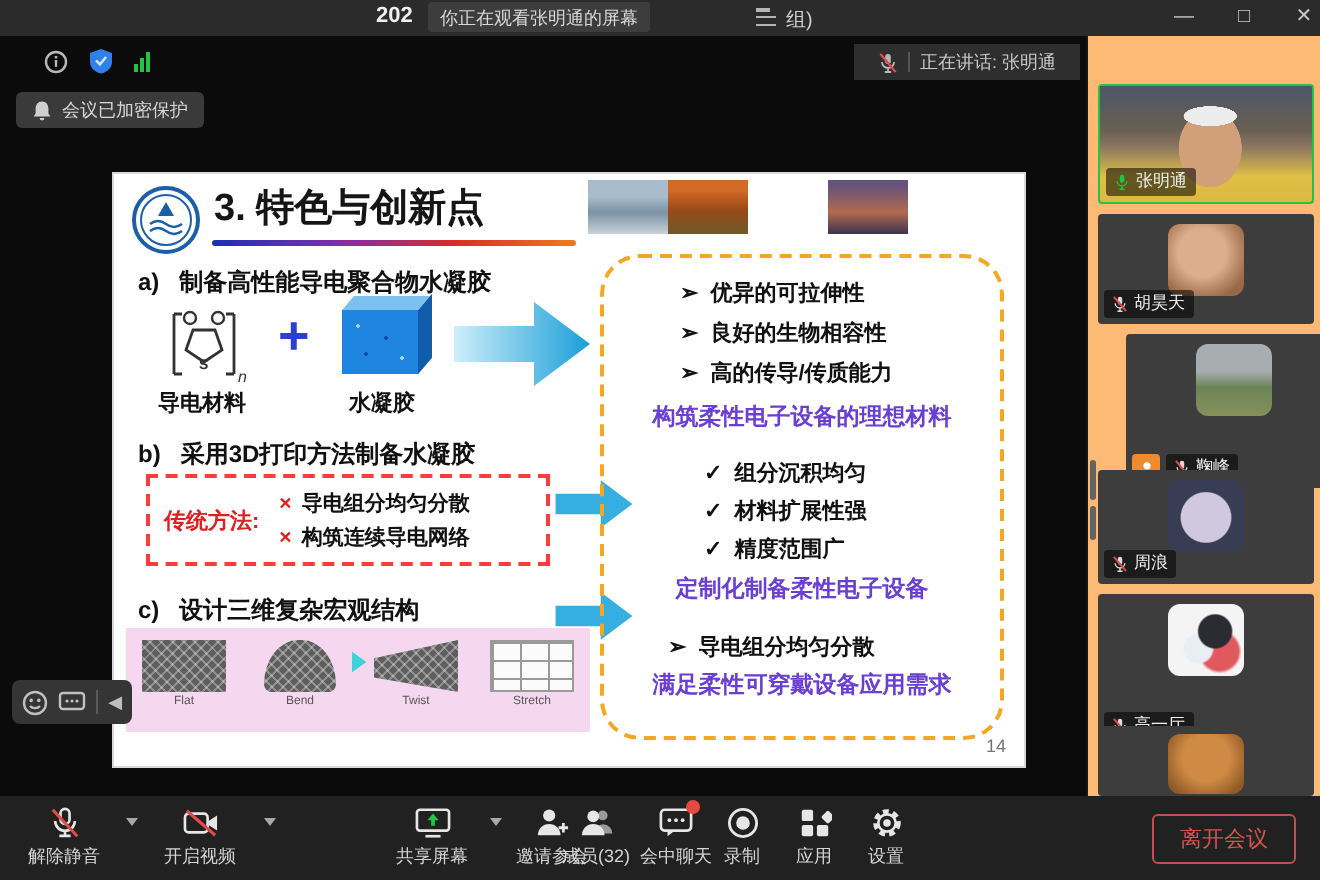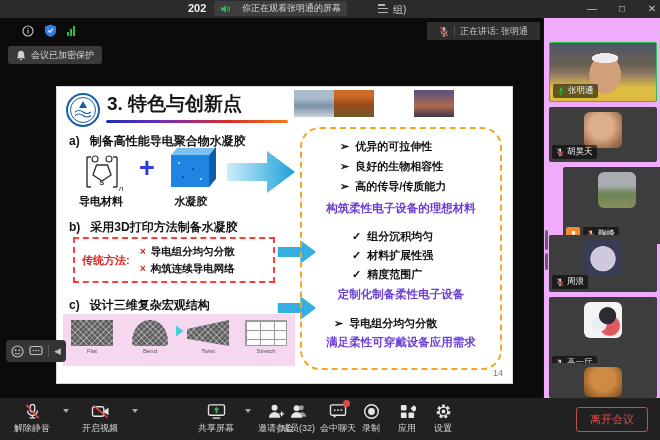--- a/index.html
+++ b/index.html
@@ -2,21 +2,21 @@
 <html><head>
 <meta charset="utf-8">
 <style>
   html,body{margin:0;padding:0;background:#000;}
   #app{position:relative;width:660px;height:440px;overflow:hidden;
        font-family:"Liberation Sans",sans-serif;background:#0b0b0b;}
   
   #titlebar{position:absolute;left:0;top:0;width:660px;height:18px;background:#2b2b2b;}
   .clock{position:absolute;left:188px;top:2px;font-size:11px;font-weight:bold;color:#f0f0f0;}
   .watch-toast{position:absolute;left:214px;top:1px;height:15px;display:flex;align-items:center;
-      gap:12px;background:#3d3d3d;border-radius:2px;padding:0 6px;color:#d8d8d8;font-size:9px;}
+      gap:2px;background:#3d3d3d;border-radius:2px;padding:0 6px;color:#d8d8d8;font-size:9px;flex-direction:column;}
   .hamb{position:absolute;left:378px;top:4px;width:10px;height:9px;display:flex;flex-direction:column;justify-content:space-between;}
   .hamb i{display:block;height:1.5px;background:#b5b5b5;}
   .hamb i:first-child{width:7px;} .hamb i{width:10px;}
   .title-suffix{position:absolute;left:393px;top:3px;font-size:10px;color:#cfcfcf;}
   .winbtn{position:absolute;top:1px;width:24px;height:16px;text-align:center;font-size:10px;color:#c8c8c8;line-height:16px;cursor:default;}
   #btn-min{left:580px;} #btn-max{left:610px;} #btn-close{left:640px;}
   
   #stage{position:absolute;left:0;top:18px;width:543px;height:380px;background:#0b0b0b;}
   .statusicons{position:absolute;left:22px;top:6px;display:flex;align-items:center;gap:10px;}
   .enc-toast{position:absolute;left:8px;top:28px;height:18px;display:flex;align-items:center;gap:5px;
@@ -76,21 +76,21 @@
   .bl{position:absolute;font-size:11px;font-weight:bold;color:#111;white-space:nowrap;text-align:right;}
   .bl .mk{margin-right:6px;}
   .concl{position:absolute;width:100%;text-align:center;font-size:11.5px;font-weight:bold;color:#6b3fd4;white-space:nowrap;}
   .pagenum{position:absolute;right:9px;bottom:5px;font-size:9px;color:#777;}
   
   .minibar{position:absolute;left:6px;top:322px;width:60px;height:22px;background:#353535;border-radius:4px;
       display:flex;align-items:center;justify-content:space-evenly;}
   .minibar .sep{width:1px;height:12px;background:#5a5a5a;}
   .collapse{color:#bdbdbd;font-size:9px;}
   
-  #sidebar{position:absolute;left:543px;top:18px;width:117px;height:380px;background:#f0abfc;border-left:1px solid #161616;box-sizing:border-box;}
+  #sidebar{position:absolute;left:543px;top:18px;width:117px;height:380px;background:#fdba74;border-left:1px solid #161616;box-sizing:border-box;}
   .sthumb{position:absolute;left:1px;width:3px;background:#636363;border-radius:2px;}
   .tile{position:absolute;left:5px;width:108px;background:#3d3d3d;border-radius:2px;overflow:hidden;}
   #t1{top:24px;height:60px;border:1.5px solid #23c343;box-sizing:border-box;}
   #t2{top:89px;height:55px;} #t3{top:149px;height:77px;margin-left:14px;} #t4{top:217px;height:57px;}
   #t5{top:279px;height:76px;} #t6{top:345px;height:35px;}
   .vid1{position:absolute;inset:0;background:
      radial-gradient(ellipse 24px 9px at 52% 26%,#ececec 55%,rgba(0,0,0,0) 56%),
      radial-gradient(ellipse 26px 32px at 52% 54%,#d2a078 60%,rgba(0,0,0,0) 61%),
      linear-gradient(180deg,#4d5668 0%,#6a5f52 38%,#8a7562 52%,#e0bf46 78%,#dcb93f 100%);}
   .avatar{position:absolute;left:50%;transform:translateX(-50%);top:5px;width:38px;height:36px;border-radius:6px;}

